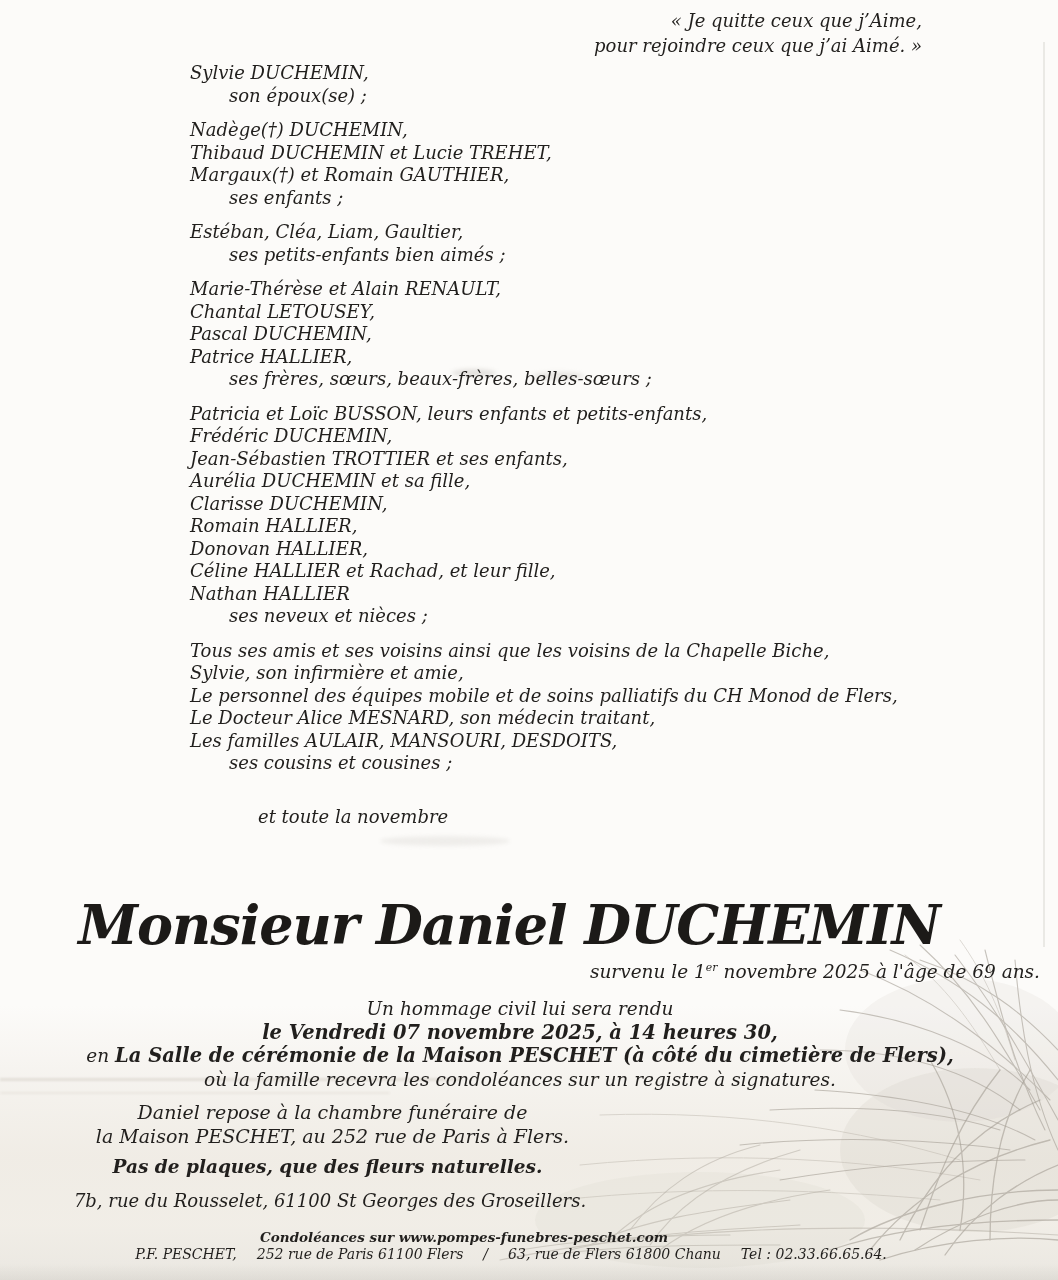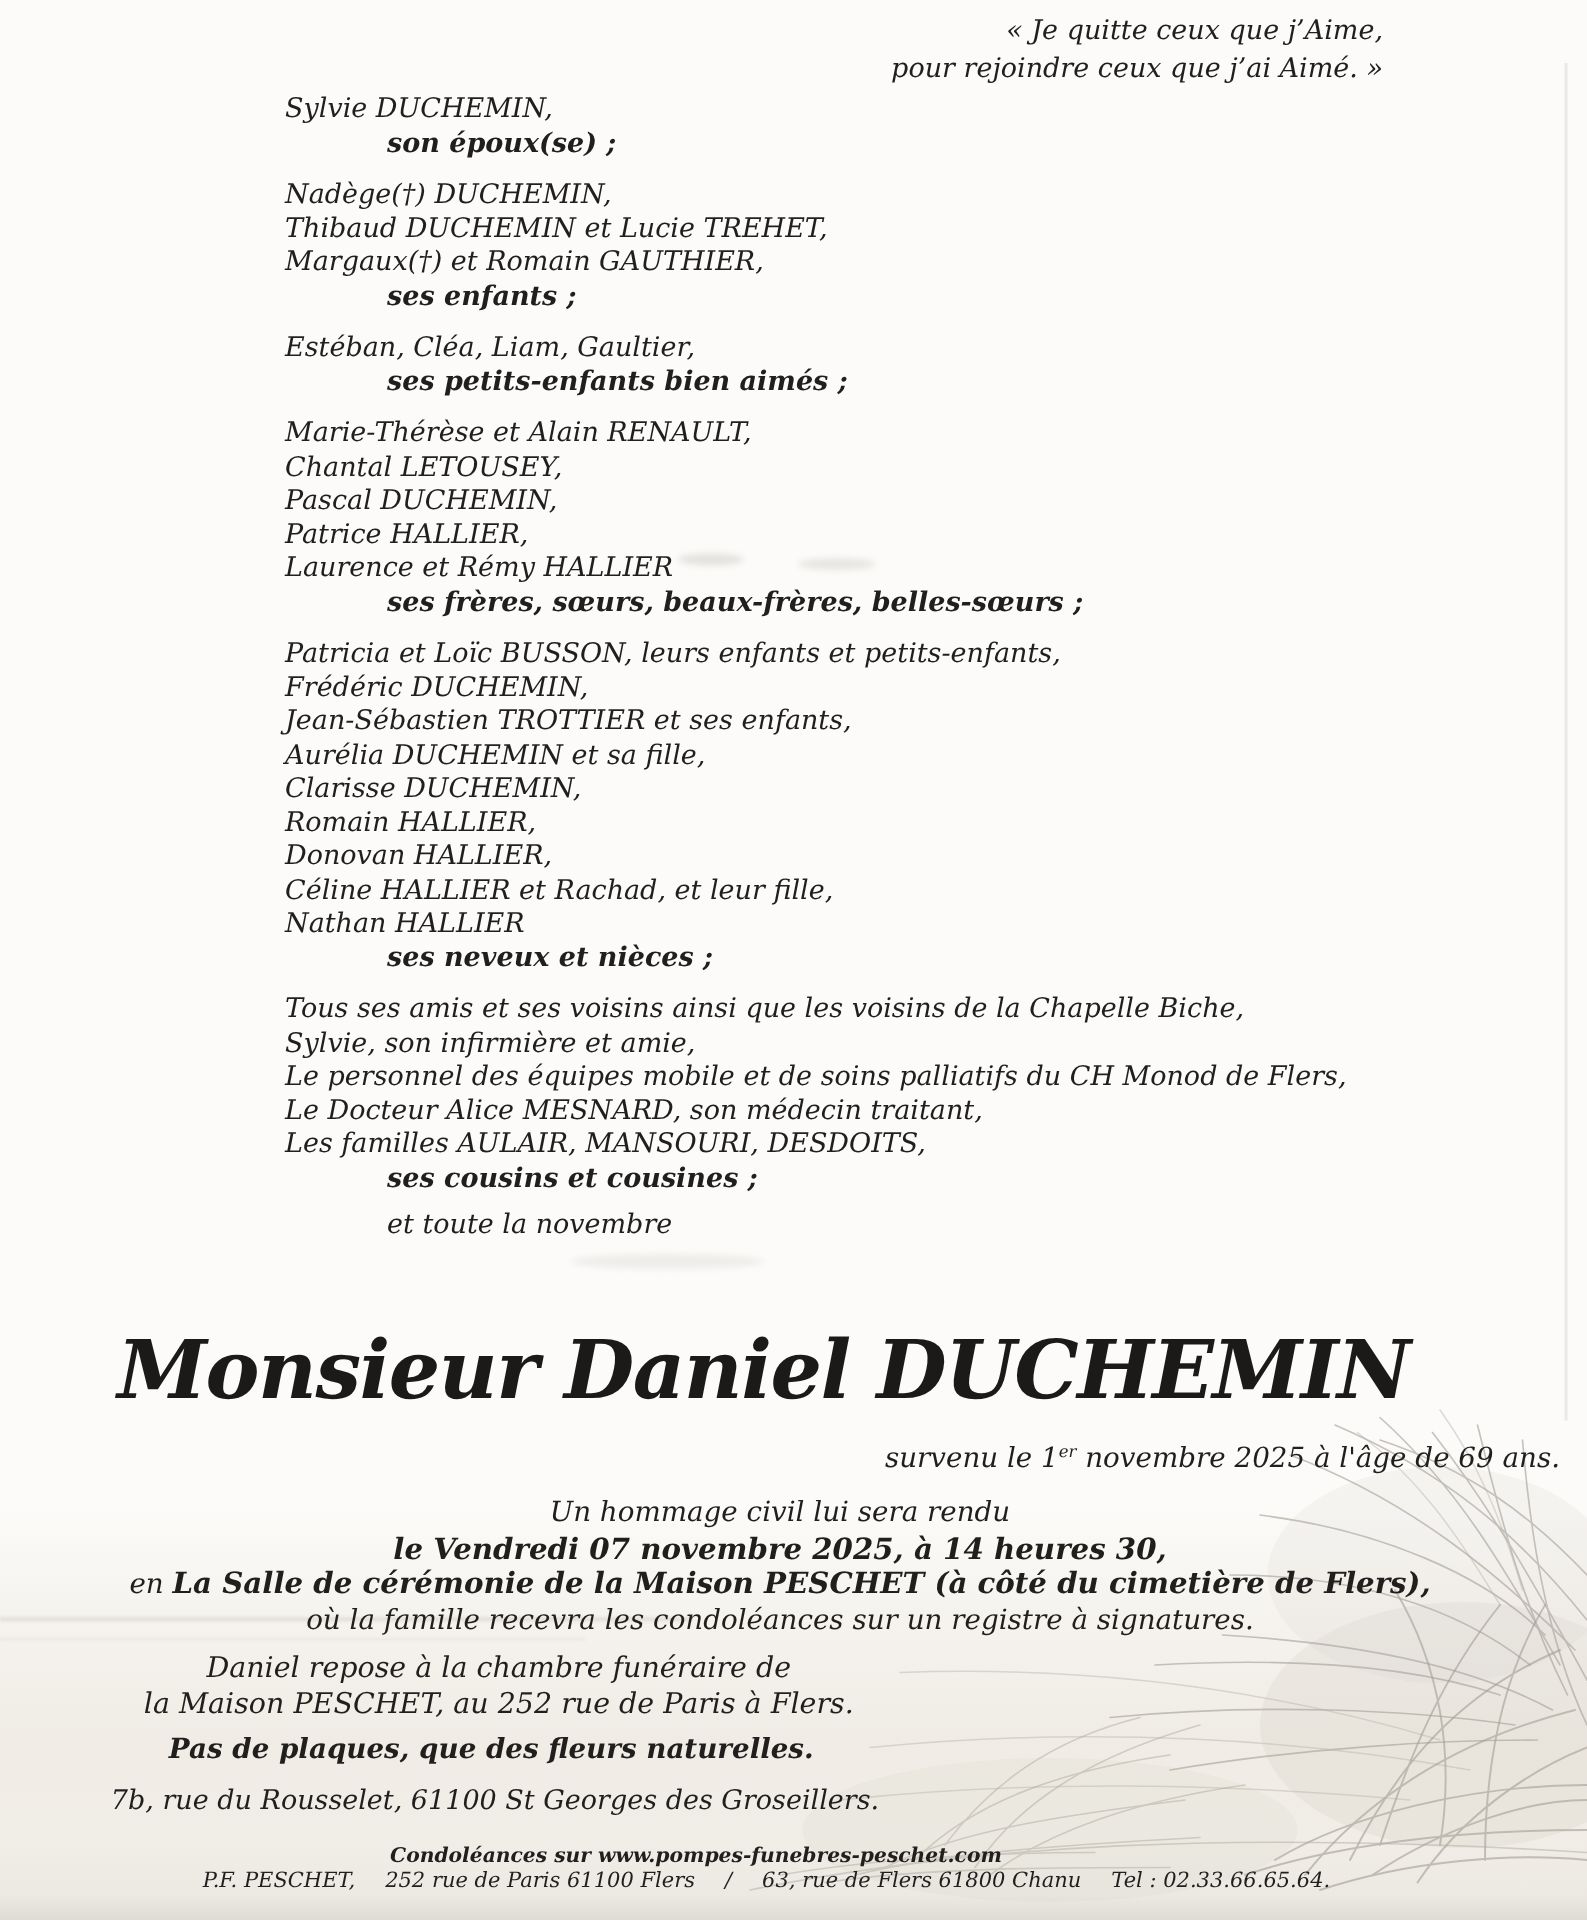--- a/index.html
+++ b/index.html
@@ -29,26 +29,26 @@
   .sm3{left:380px;top:836px;width:130px;height:10px;opacity:.28}
   .grass{position:absolute;left:400px;top:900px;filter:blur(.3px)}
 
   
   .quote{position:absolute;top:8px;right:136px;text-align:right;font-size:18px;line-height:25px}
 
   .family{position:absolute;top:62px;left:190px;font-size:18px;line-height:22.5px}
   .group{margin-top:12px}
   .group:first-child{margin-top:0}
   .group.tight{margin-top:0}
-  .rel{font-weight:bold;margin-left:68px}
+  .rel{font-weight:normal;margin-left:39px}
 
   .closing{position:absolute;top:806px;left:258px;font-size:18px}
   .announce{position:absolute;top:849px;left:0;right:68px;text-align:center;font-size:18px}
 
-  .name{position:absolute;top:880px;left:0;right:40px;margin:4px;text-align:center;
+  .name{position:absolute;top:880px;left:0;right:40px;margin:16px;text-align:center;
     font-size:54px;line-height:58px;font-weight:bold;letter-spacing:-1px;color:#1c1a18}
   .death{position:absolute;top:961px;left:0;right:18px;text-align:right;font-size:18.5px}
   .death sup{font-size:11px;vertical-align:super}
 
   .ceremony{position:absolute;top:997px;left:0;right:18px;text-align:center;font-size:18.5px;line-height:23.6px}
   .ceremony .big{font-size:19.5px}
 
   .repose{position:absolute;top:1100px;left:0;width:665px;text-align:center;font-size:19px;line-height:24px}
   .flowers{position:absolute;top:1156px;left:0;width:655px;text-align:center;font-size:18.5px;font-weight:bold}
   .address{position:absolute;top:1190px;left:0;width:660px;text-align:center;font-size:18px}
@@ -141,21 +141,20 @@
     </section>
     <section class="group">
       <div>Estéban, Cléa, Liam, Gaultier,</div>
       <div class="rel">ses petits-enfants bien aimés ;</div>
     </section>
     <section class="group">
       <div>Marie-Thérèse et Alain RENAULT,</div>
       <div>Chantal LETOUSEY,</div>
       <div>Pascal DUCHEMIN,</div>
       <div>Patrice HALLIER,</div>
-      <div>Laurence et Rémy HALLIER</div>
       <div class="rel">ses frères, sœurs, beaux-frères, belles-sœurs ;</div>
     </section>
     <section class="group">
       <div>Patricia et Loïc BUSSON, leurs enfants et petits-enfants,</div>
       <div>Frédéric DUCHEMIN,</div>
       <div>Jean-Sébastien TROTTIER et ses enfants,</div>
       <div>Aurélia DUCHEMIN et sa fille,</div>
       <div>Clarisse DUCHEMIN,</div>
       <div>Romain HALLIER,</div>
       <div>Donovan HALLIER,</div>

